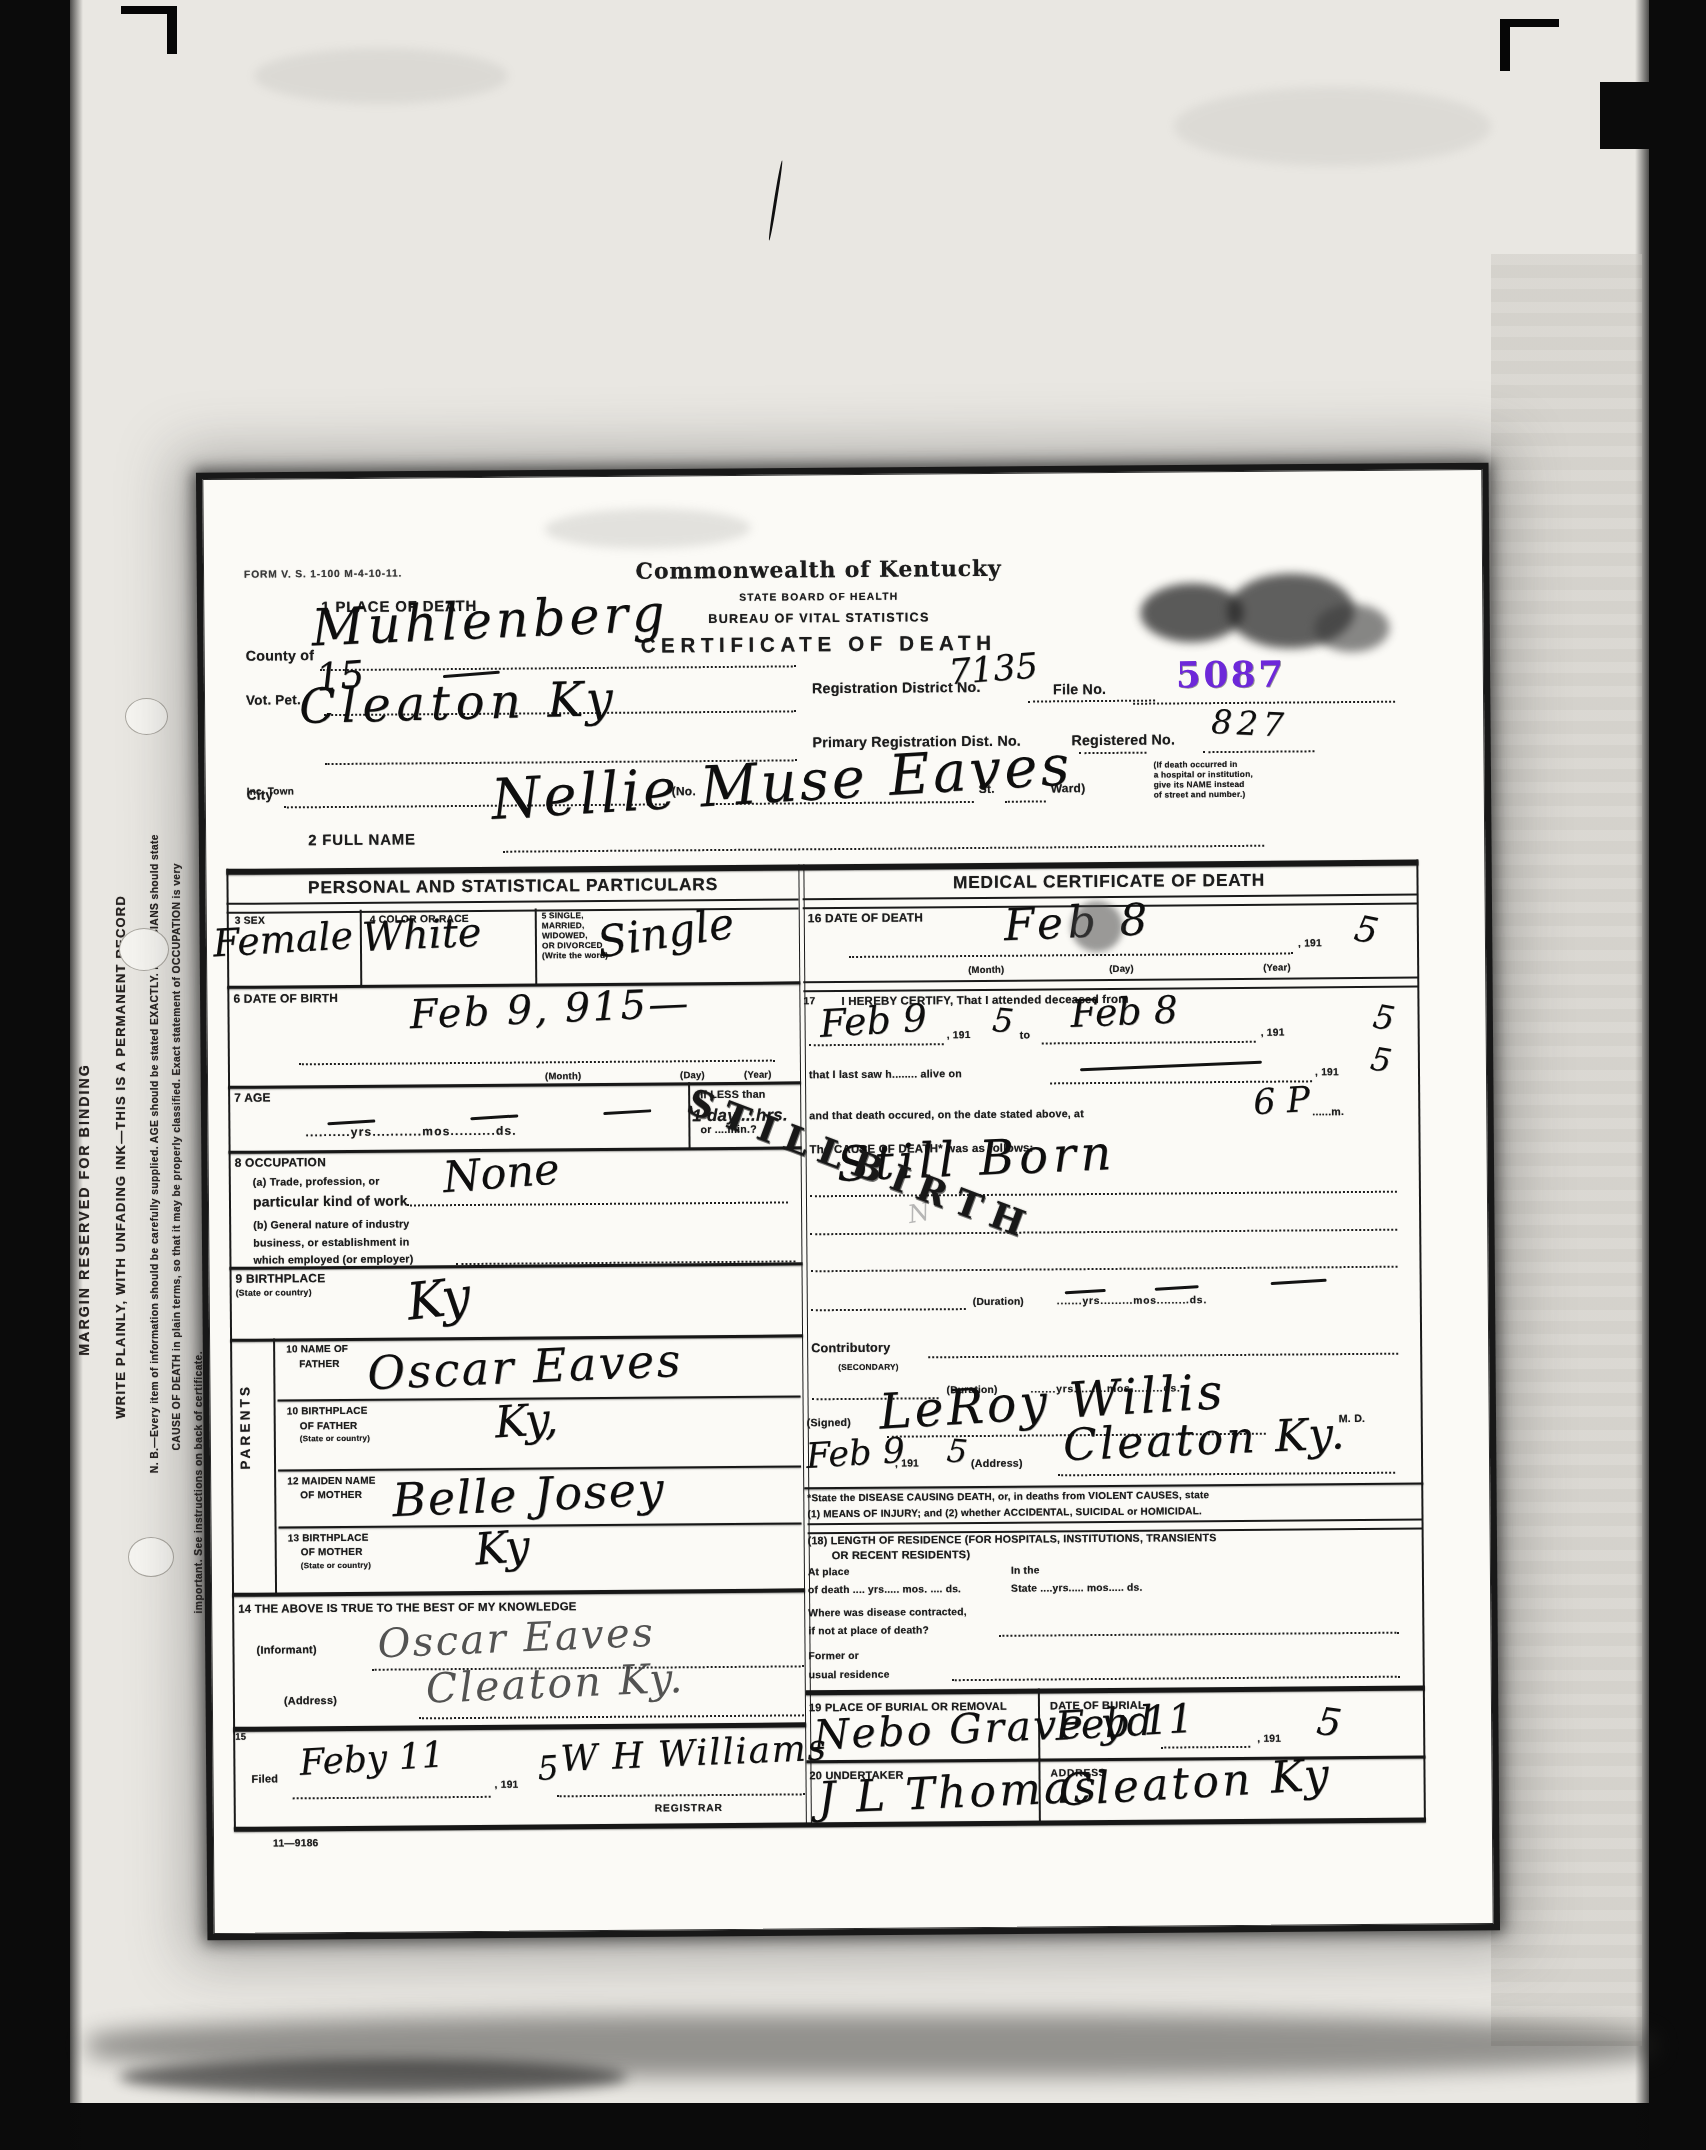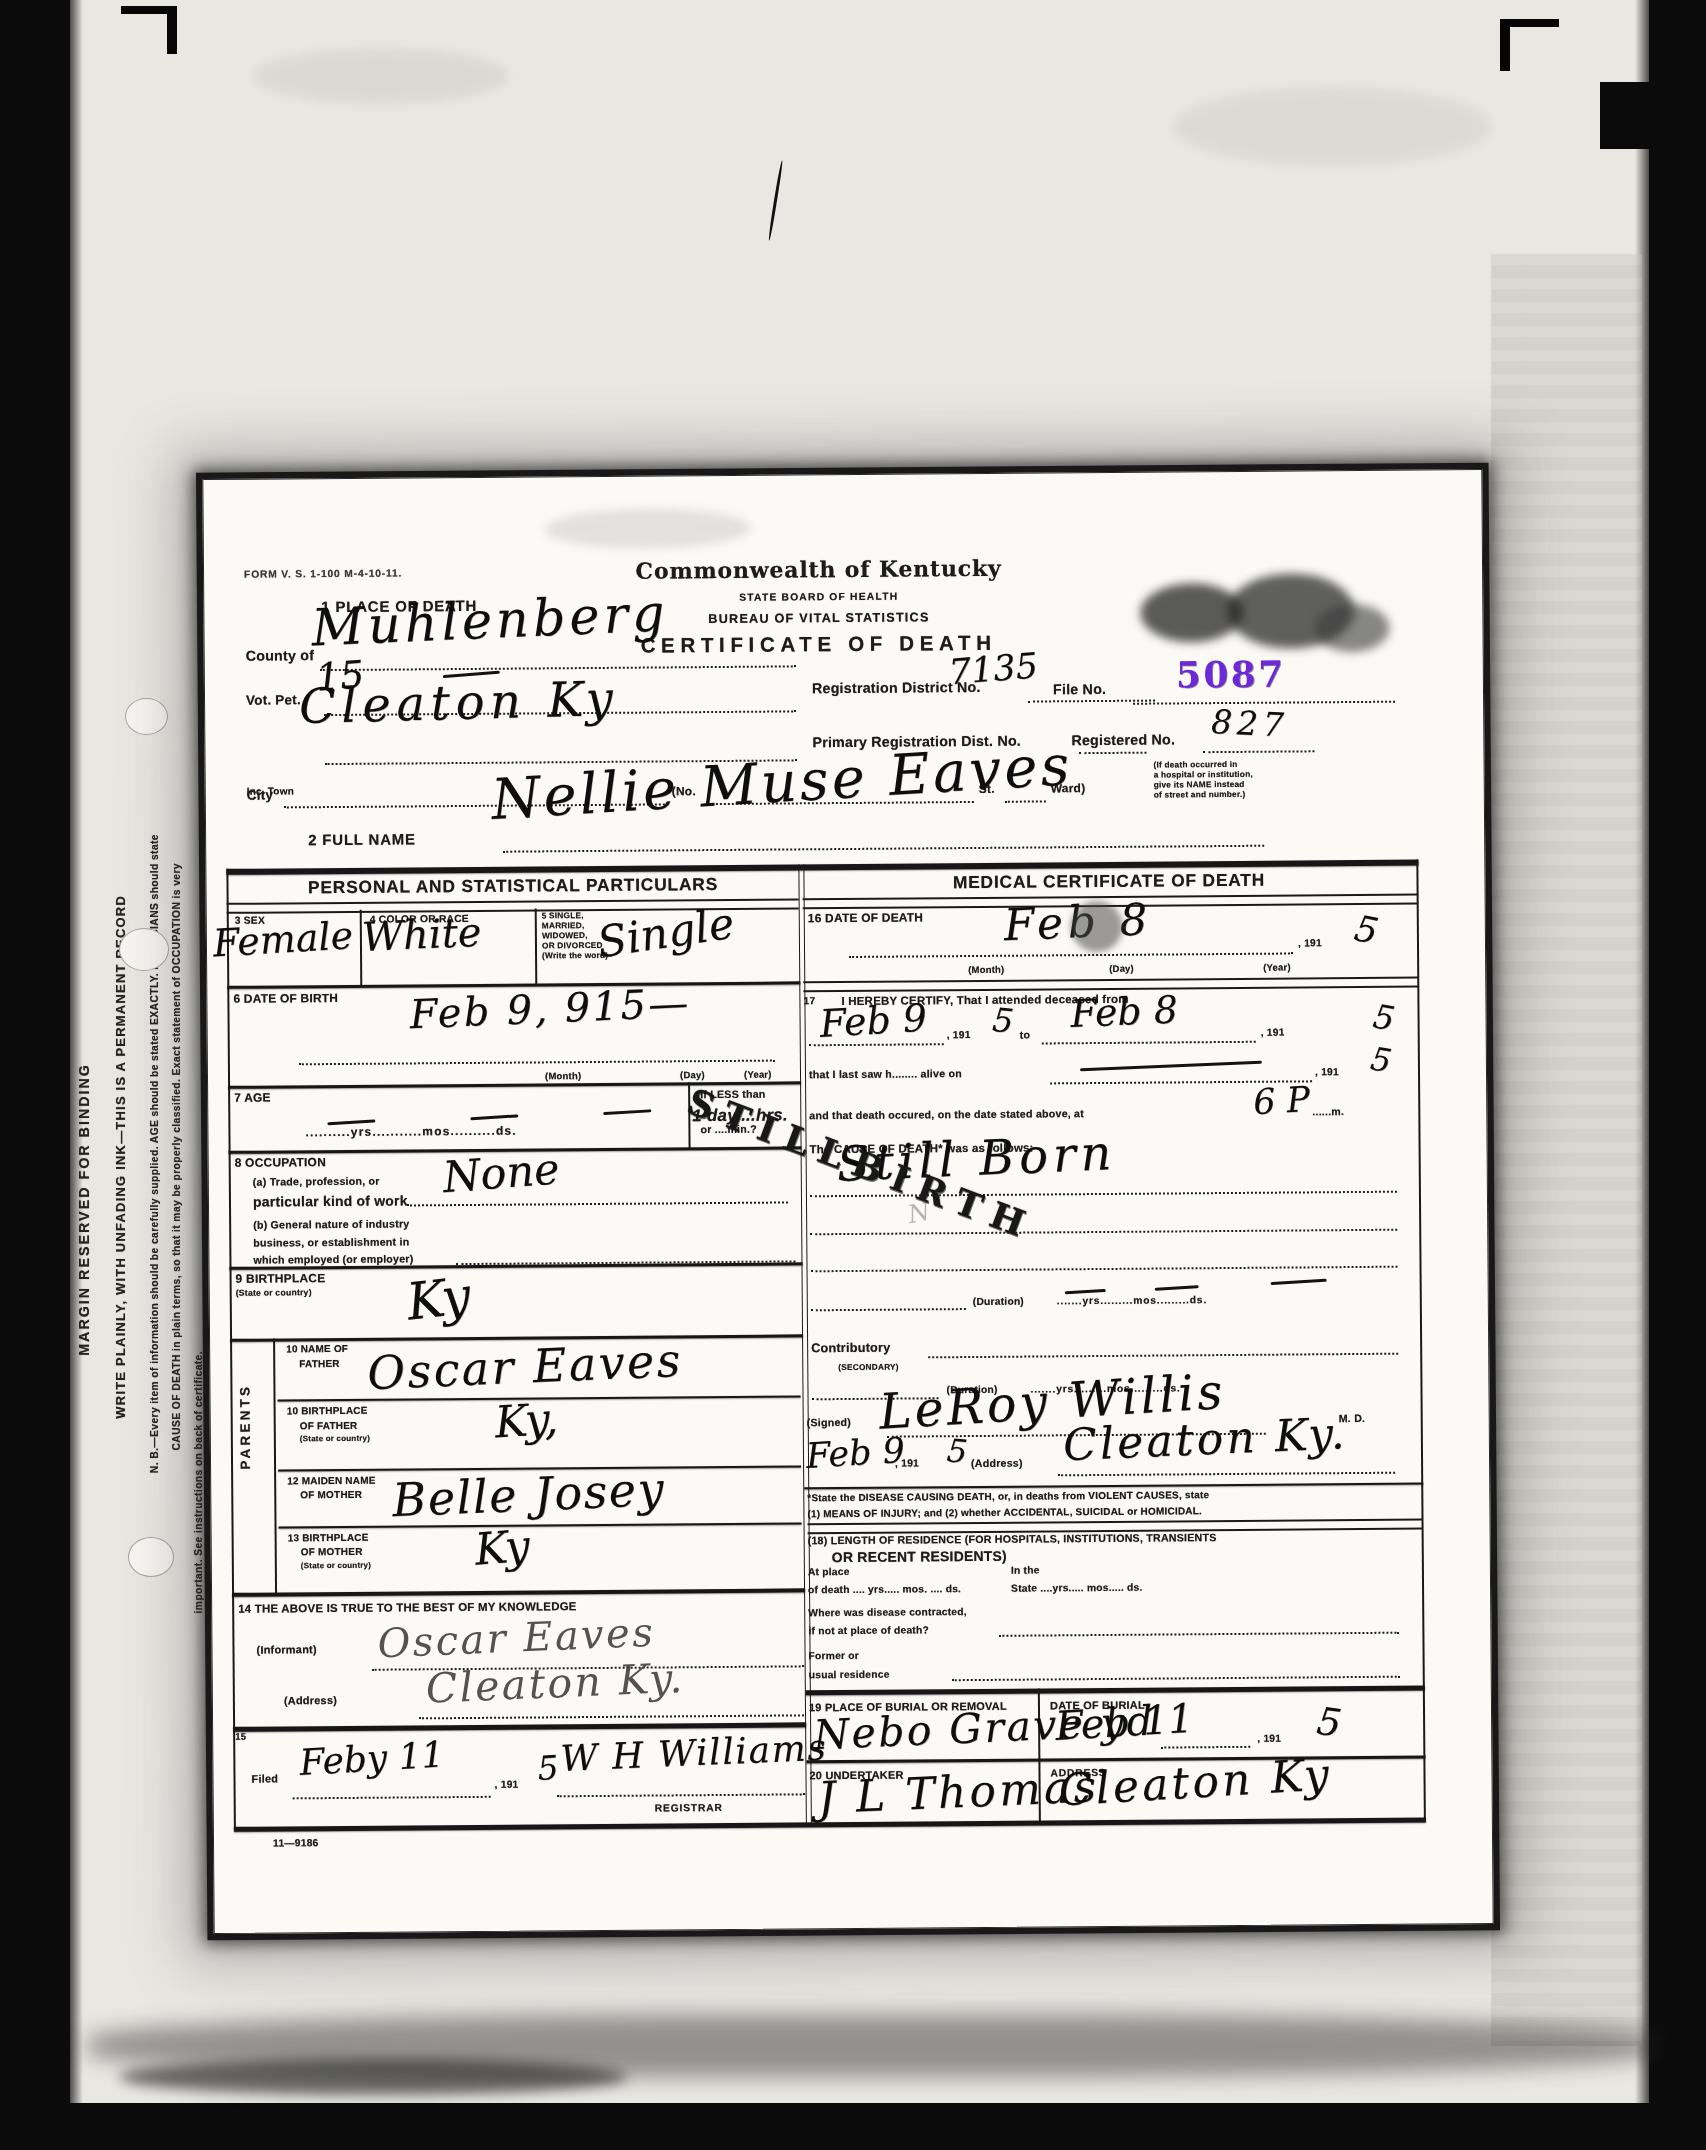--- a/index.html
+++ b/index.html
@@ -285,21 +285,21 @@
     <div class="lbl" style="left:760px;top:983px;font-size:10.7px;">(Address)</div>
     <div class="hw" style="left:852px;top:945px;font-size:44px;letter-spacing:3.2px;transform:rotate(-2deg);">Cleaton Ky.</div>
     <div class="dots" style="left:847px;top:1001px;width:337px;"></div>
 
     <div class="hr" style="left:593px;top:1012px;width:619px;height:2.4px;"></div>
     <div class="lbl" style="left:596px;top:1017px;font-size:10px;">*State the DISEASE CAUSING DEATH, or, in deaths from VIOLENT CAUSES, state</div>
     <div class="lbl" style="left:596px;top:1033px;font-size:10px;">(1) MEANS OF INJURY; and (2) whether ACCIDENTAL, SUICIDAL or HOMICIDAL.</div>
     <div class="dbl" style="left:596px;top:1048px;width:615px;"></div>
 
     <div class="lbl" style="left:596px;top:1059px;font-size:10.7px;letter-spacing:0.2px;">(18) LENGTH OF RESIDENCE (FOR HOSPITALS, INSTITUTIONS, TRANSIENTS</div>
-    <div class="lbl" style="left:620px;top:1074px;font-size:14px;">OR RECENT RESIDENTS)</div>
+    <div class="lbl" style="left:620px;top:1074px;font-size:11px;">OR RECENT RESIDENTS)</div>
     <div class="lbl" style="left:596px;top:1091px;font-size:10.3px;">At place</div>
     <div class="lbl" style="left:596px;top:1109px;font-size:10.3px;">of death .... yrs..... mos. .... ds.</div>
     <div class="lbl" style="left:799px;top:1091px;font-size:10.3px;">In the</div>
     <div class="lbl" style="left:799px;top:1109px;font-size:10.3px;">State ....yrs..... mos..... ds.</div>
     <div class="lbl" style="left:596px;top:1132px;font-size:10.3px;">Where was disease contracted,</div>
     <div class="lbl" style="left:596px;top:1150px;font-size:10.3px;">if not at place of death?</div>
     <div class="dots" style="left:787px;top:1161px;width:400px;"></div>
     <div class="lbl" style="left:596px;top:1175px;font-size:10.3px;">Former or</div>
     <div class="lbl" style="left:596px;top:1194px;font-size:10.3px;">usual residence</div>
     <div class="dots" style="left:739px;top:1205px;width:448px;"></div>

